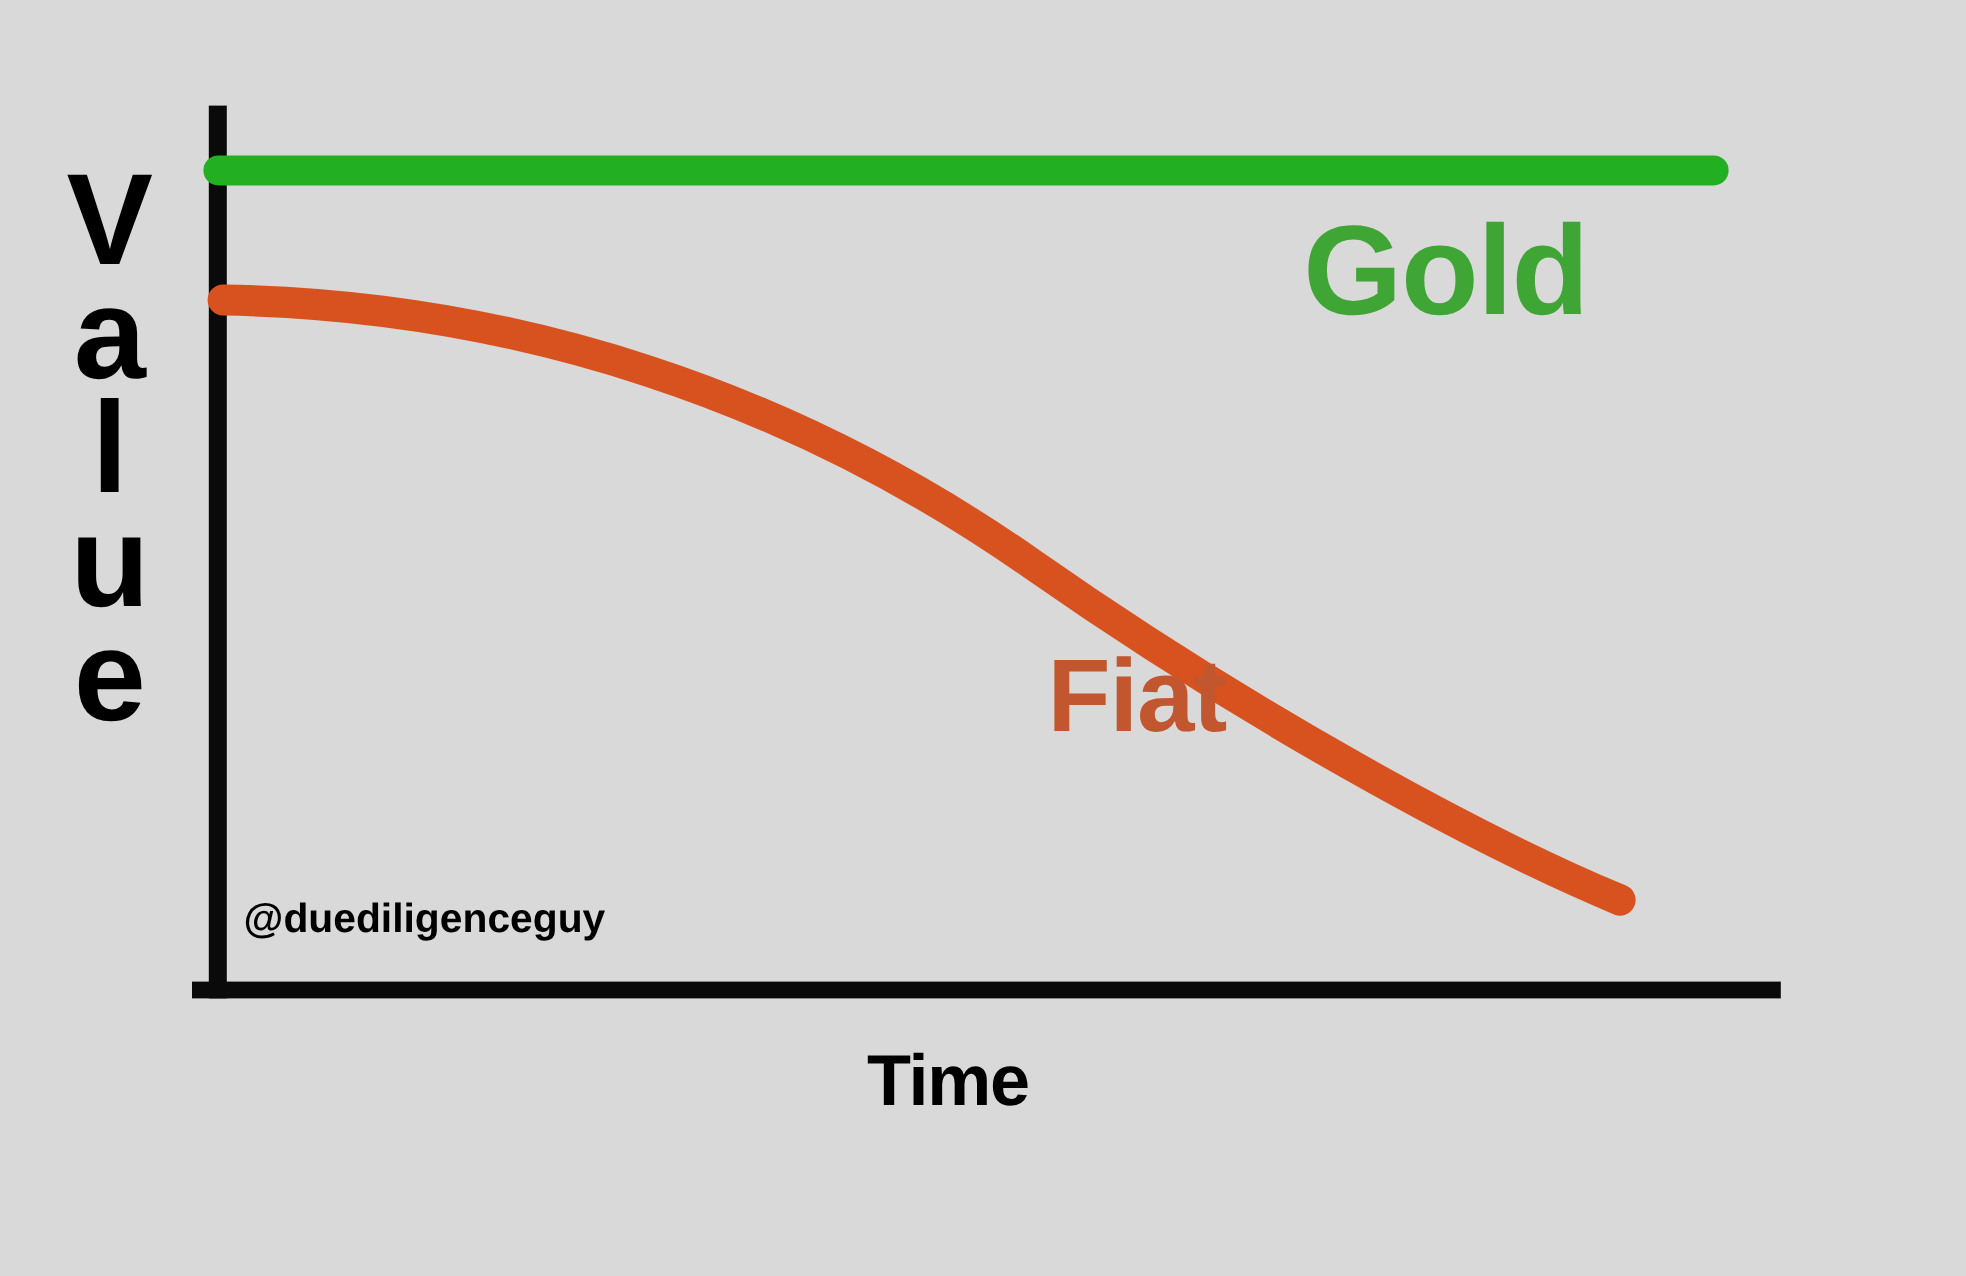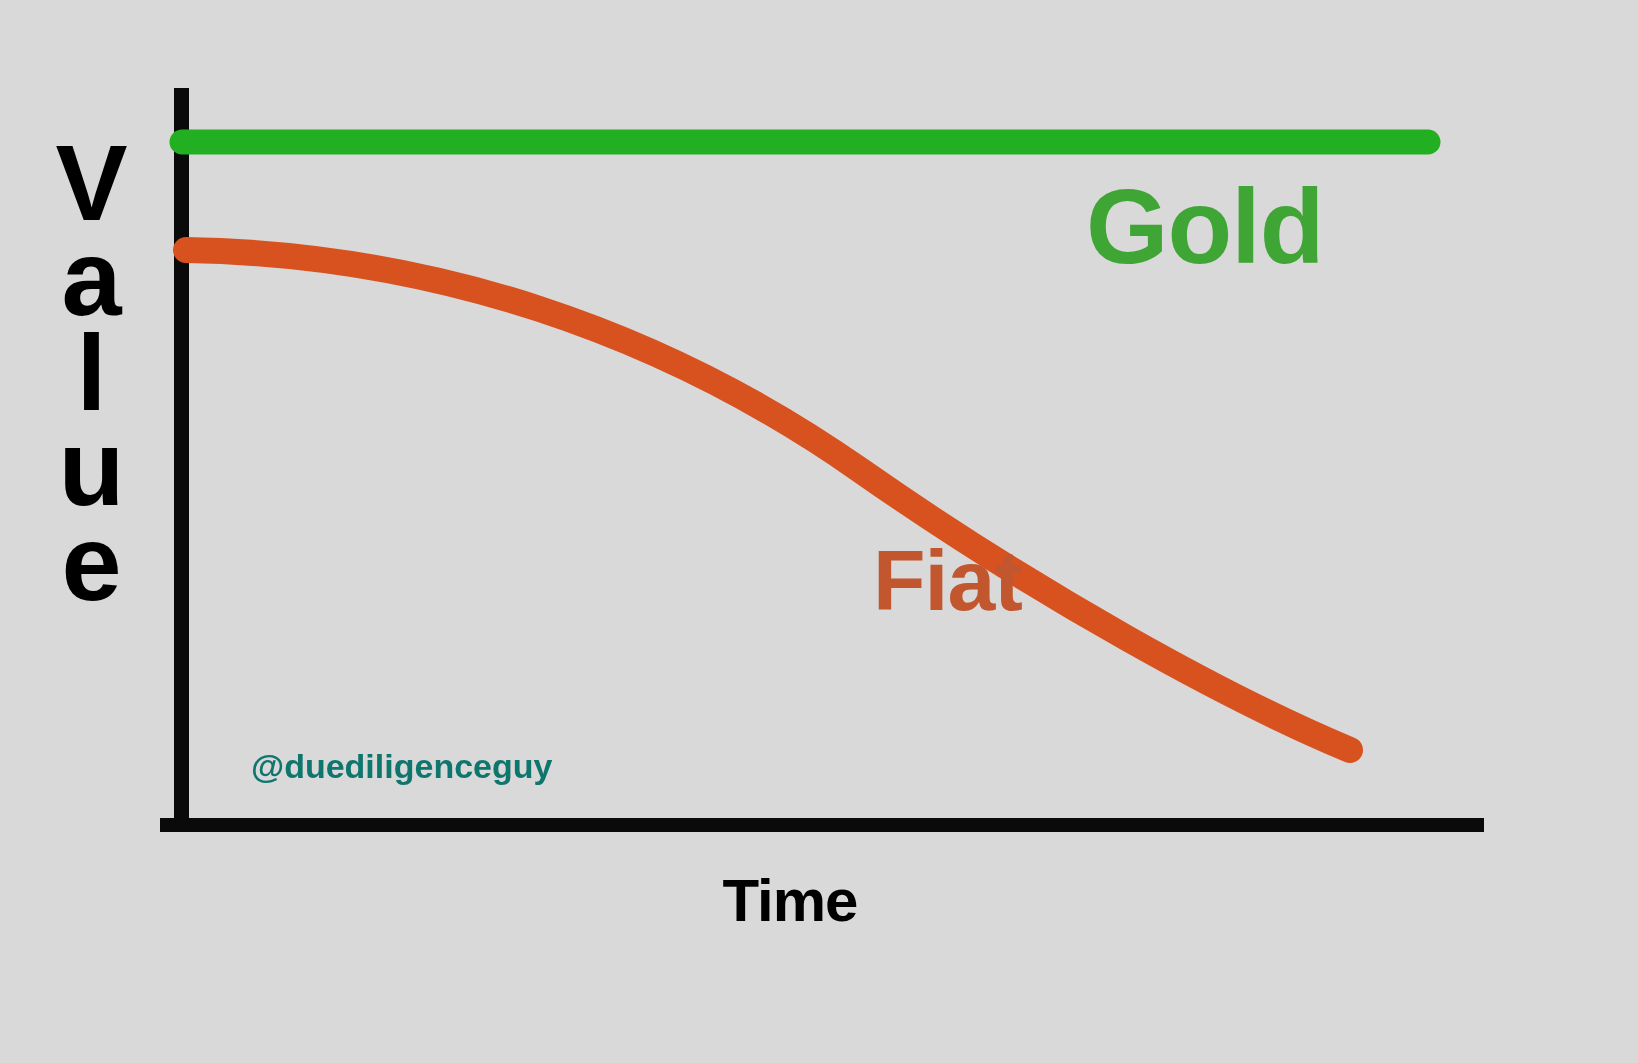--- a/index.html
+++ b/index.html
@@ -140,15 +140,15 @@
     <path id="gold-path" d="M 182 142 L 1428 142" fill="none" stroke="#22b022" stroke-width="25" stroke-linecap="round" stroke-linejoin="round"></path>
 
     <path id="fiat-path" d="M 186 250
              C 430 254, 660 330, 860 470
              C 1040 596, 1230 700, 1350 750" fill="none" stroke="#d8521f" stroke-width="26" stroke-linecap="round" stroke-linejoin="round"></path>
   </svg>
 
   <div class="series-label series-label-fiat" style="color: rgb(194, 87, 47);">Fiat</div>
   <div class="series-label series-label-gold" style="color: rgb(63, 165, 53);">Gold</div>
 
-  <div class="watermark" style="color: #0f766e; margin-left: 48px;">@duediligenceguy</div>
+  <div class="watermark" style="color: #000000;">@duediligenceguy</div>
 
 </div>
 
 </body></html>

